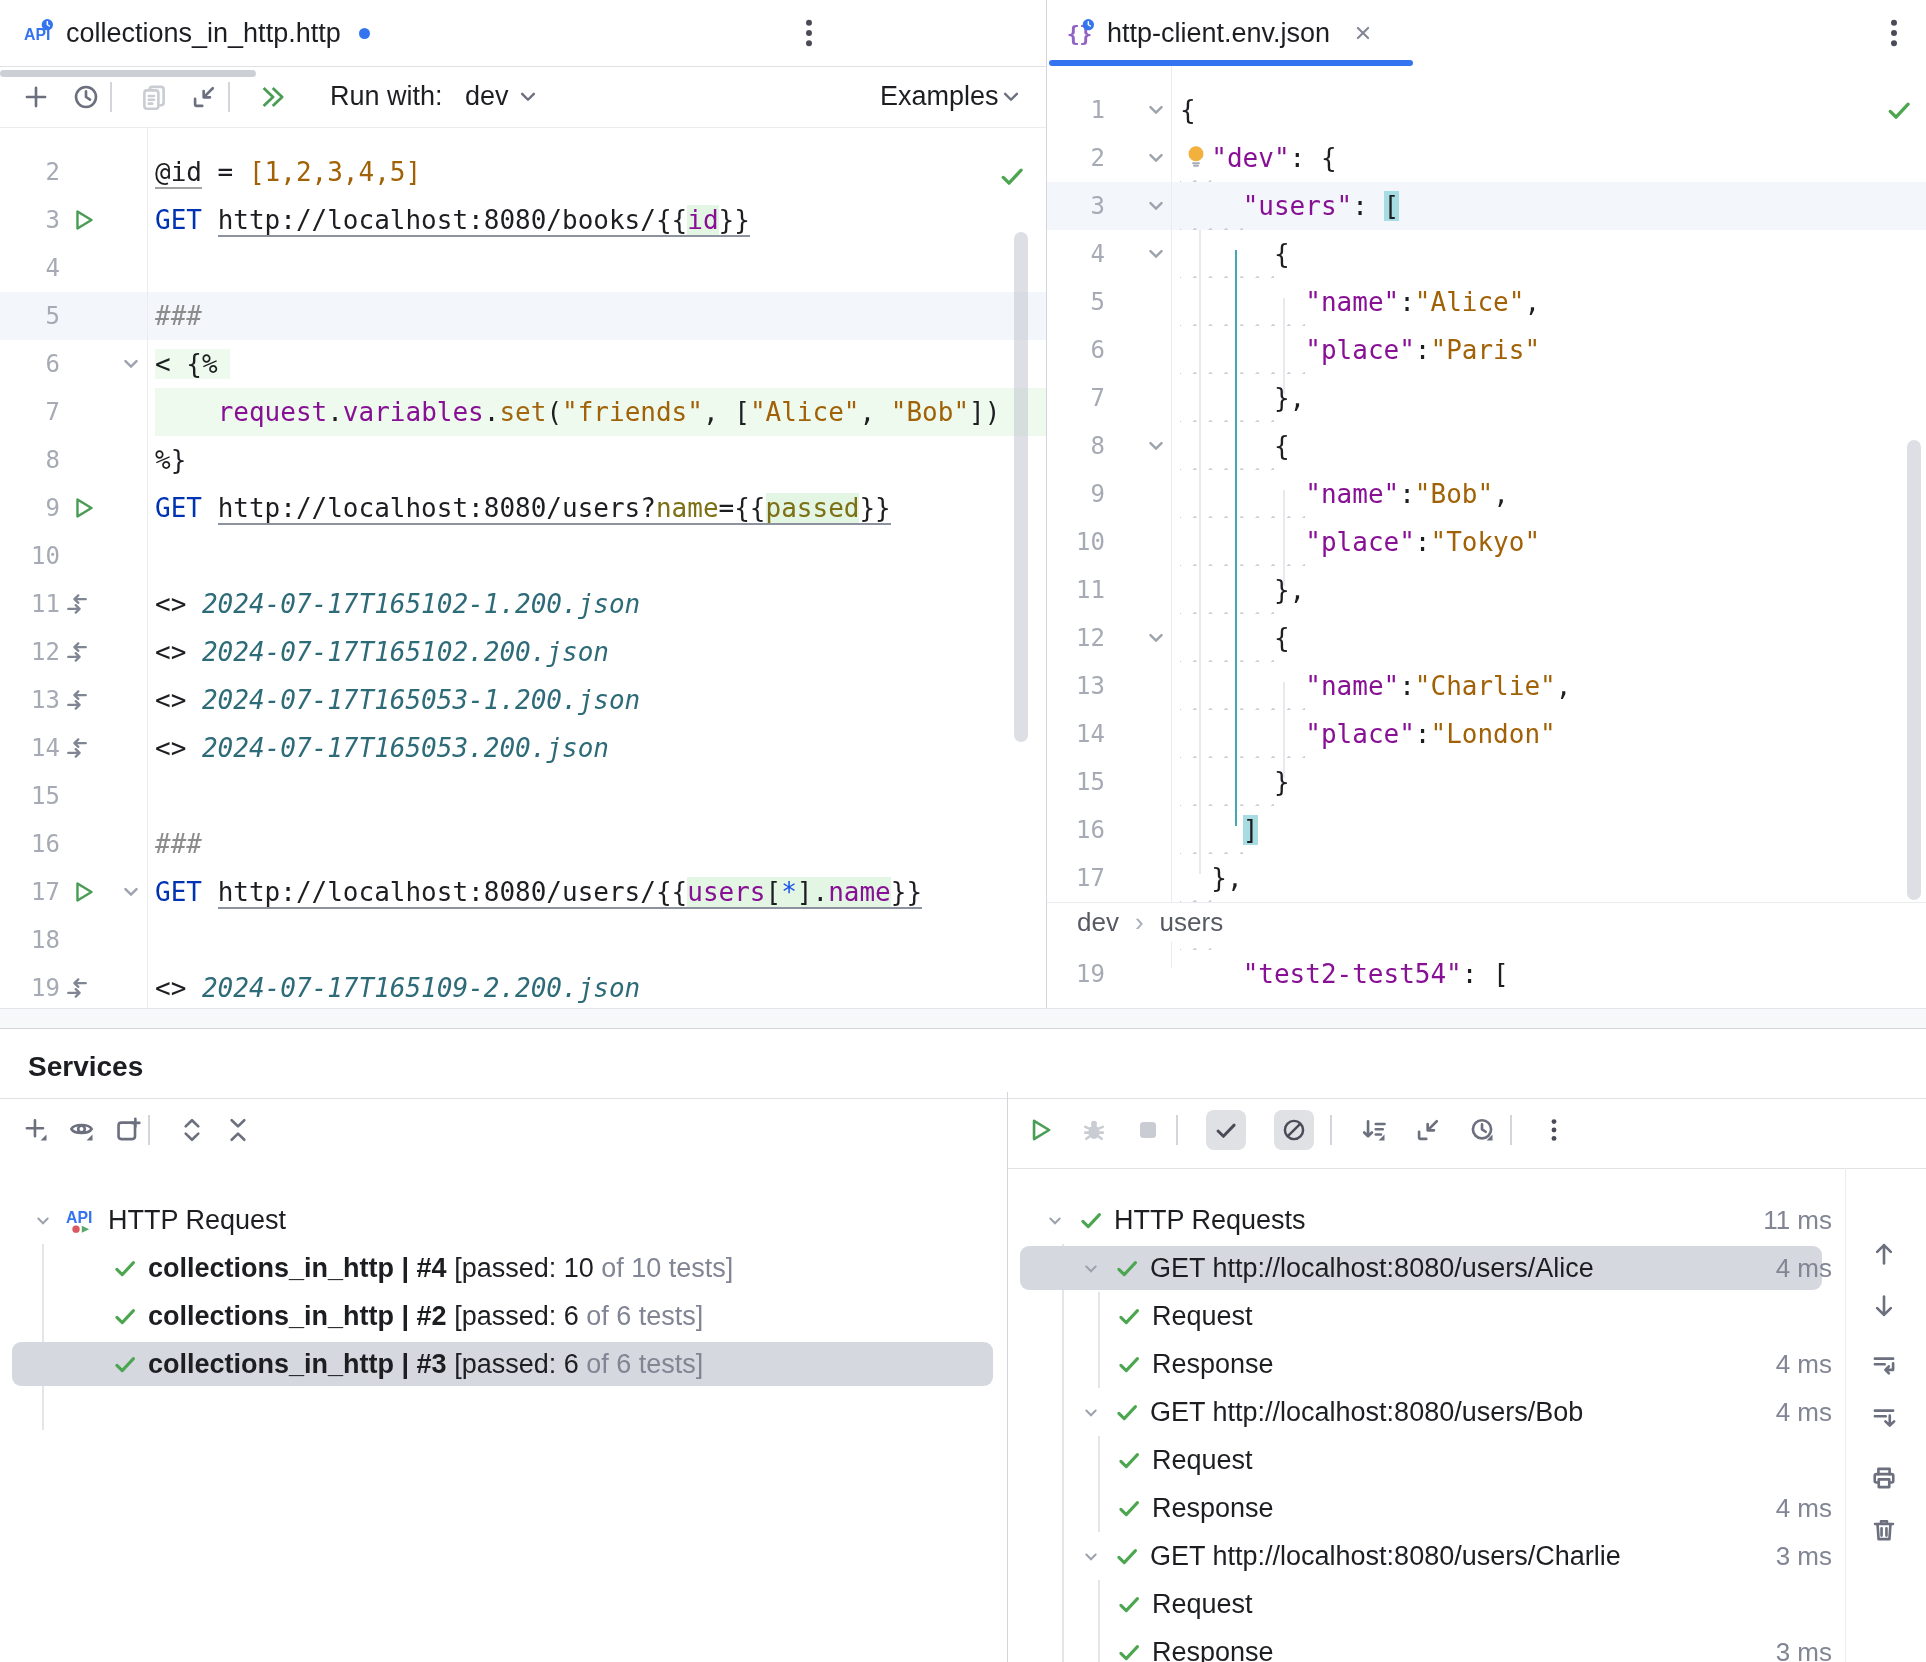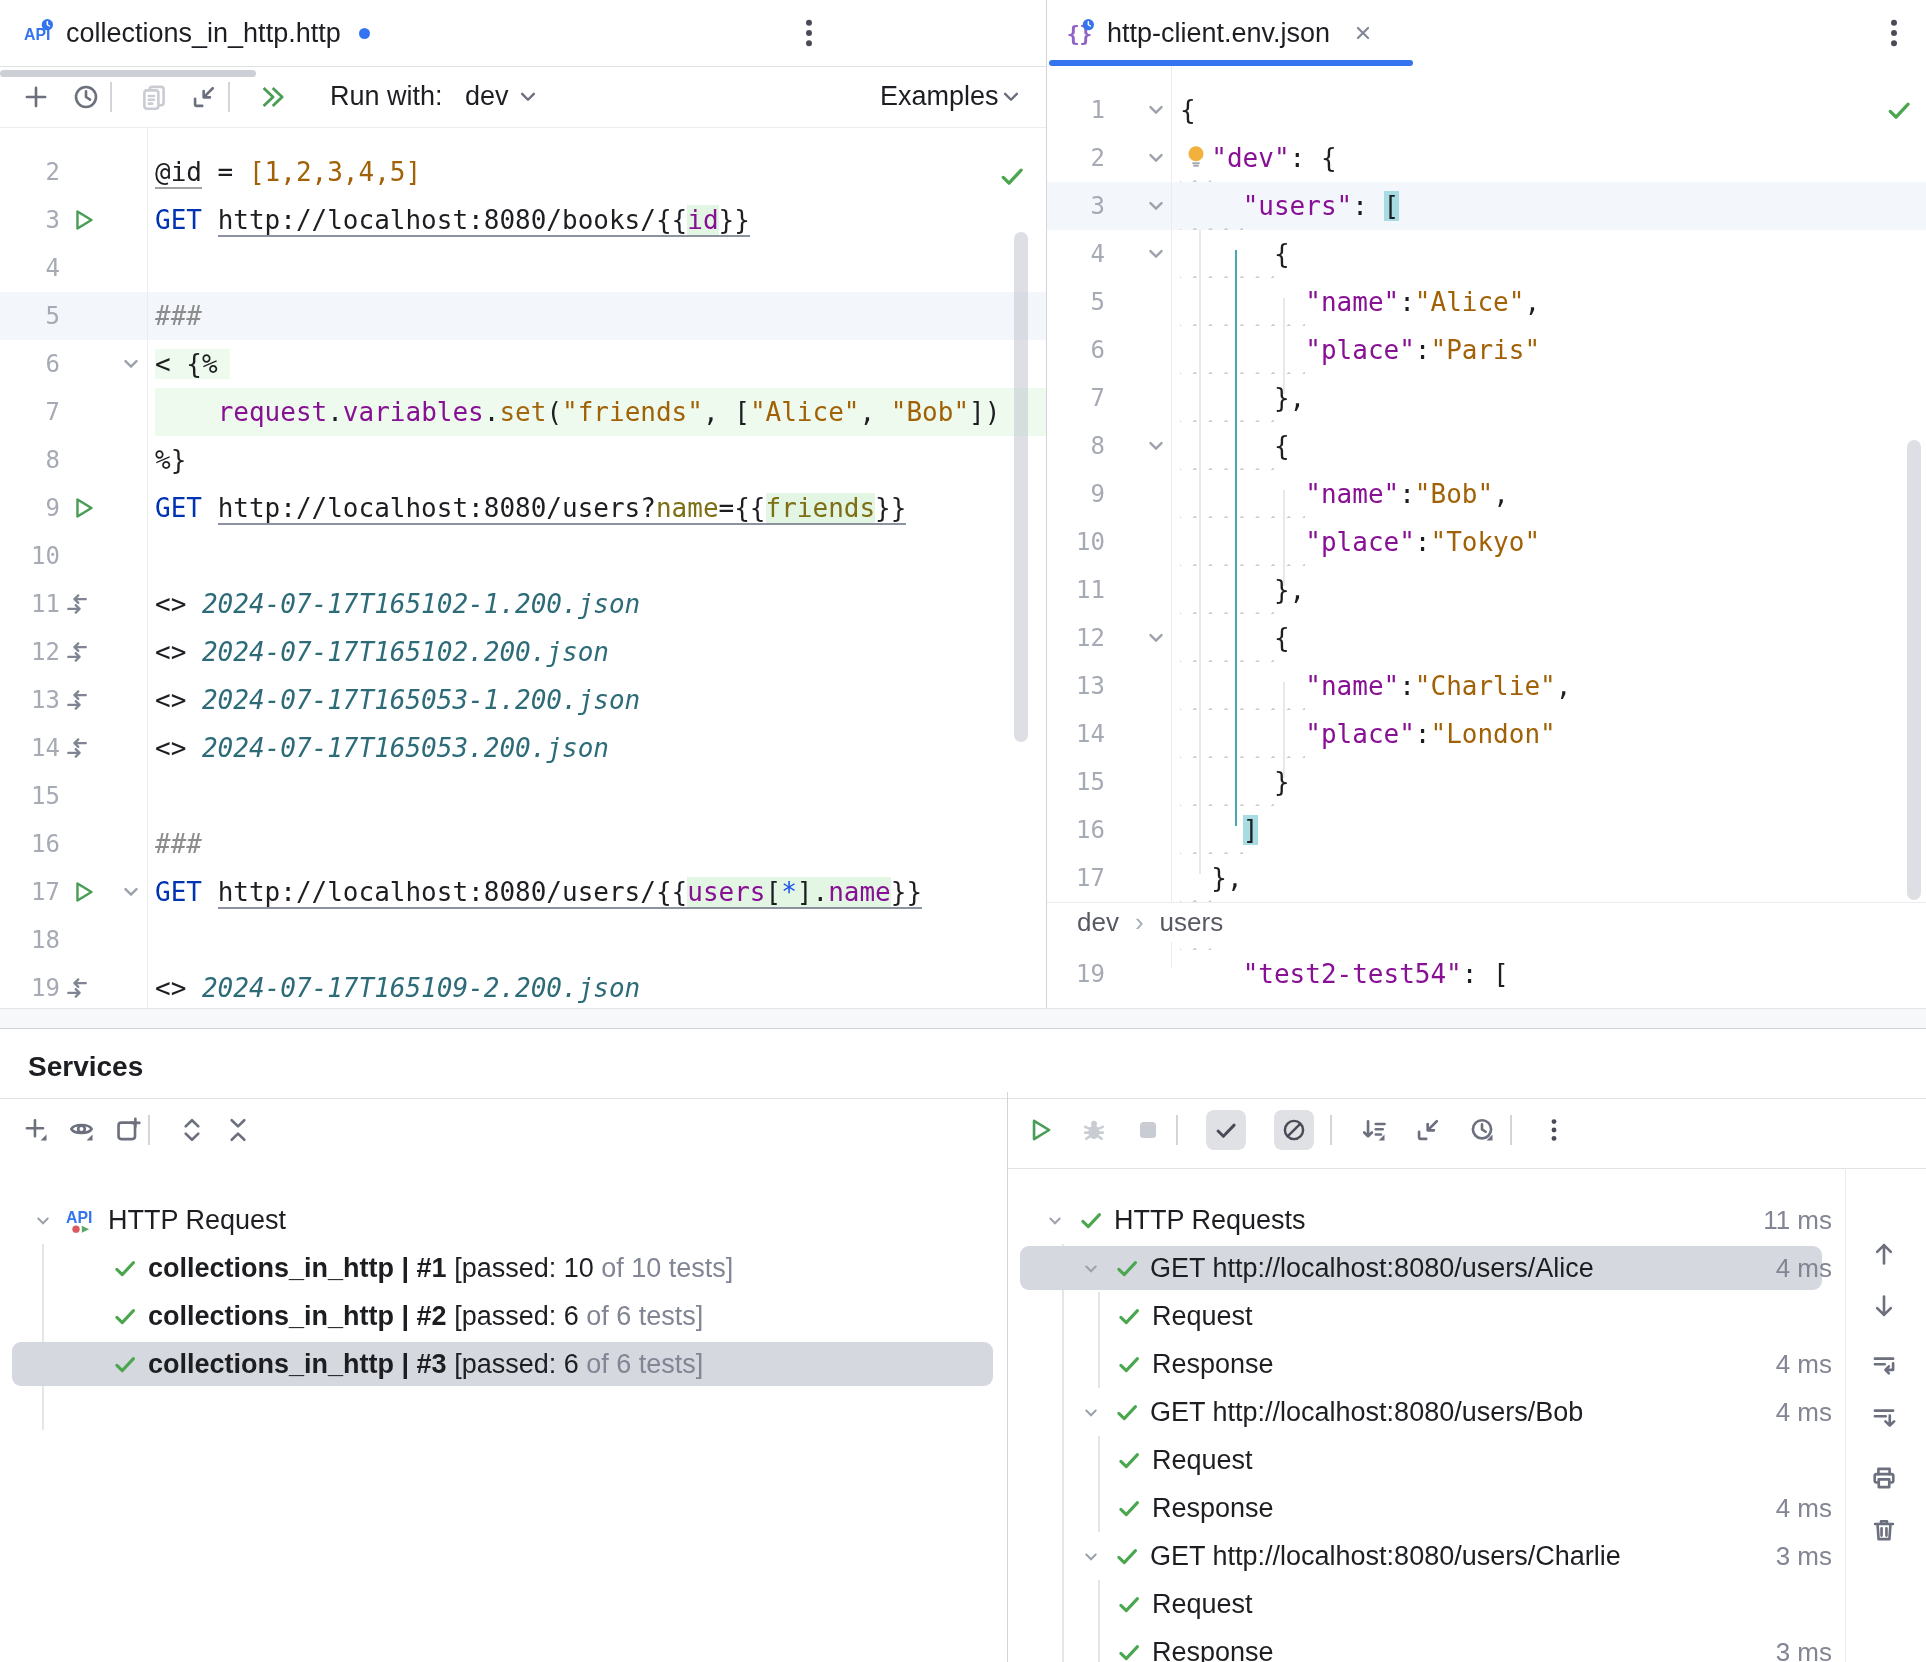--- a/index.html
+++ b/index.html
@@ -175,21 +175,21 @@
           <span class="ln" style="left: 0px; width: 60px;">8</span>
           <div class="code" style="left: 155px;"><span class="c-t">%}</span></div>
         </div>
         <div class="crow">
           <span class="ln" style="left: 0px; width: 60px;">9</span>
           <span class="ic gi" style="width: 26px; height: 26px; left: 70px;">
             <svg viewBox="0 0 16 16">
               <path d="M4.6 2.8L13.2 8l-8.6 5.2z" stroke="#4a9d55" stroke-width="1.5" fill="#fff" stroke-linejoin="round"></path>
             </svg>
           </span>
-          <div class="code" style="left: 155px;"><span class="c-k">GET </span><span class="c-u">http://localhost:8080/users?</span><span class="c-o c-u">name</span><span class="c-u">=</span><span class="c-u">{{</span><span class="c-o c-u c-hl">friends</span><span class="c-u">}}</span></div>
+          <div class="code" style="left: 155px;"><span class="c-k">GET </span><span class="c-u">http://localhost:8080/users?</span><span class="c-o c-u">name</span><span class="c-u">=</span><span class="c-u">{{</span><span class="c-o c-u c-hl">passed</span><span class="c-u">}}</span></div>
         </div>
         <div class="crow">
           <span class="ln" style="left: 0px; width: 60px;">10</span>
           <div class="code" style="left: 155px;"></div>
         </div>
         <div class="crow">
           <span class="ln" style="left: 0px; width: 60px;">11</span>
           <span class="ic gi" style="width: 26px; height: 26px; left: 64px;">
             <svg viewBox="0 0 16 16">
               <path d="M13.4 5H6.6M8.8 2.7L6.4 5l2.4 2.3" stroke="#7f8592" stroke-width="1.4" fill="none" stroke-linecap="round" stroke-linejoin="round"></path>
@@ -495,21 +495,21 @@
                 </svg>
               </span>
               <span class="tlab" style="left: 108px;">HTTP Request</span>
             </div>
             <div class="trow" style="top: 76px;">
               <span class="ic tchk" style="width: 26px; height: 26px; left: 112px;">
                 <svg viewBox="0 0 16 16">
                   <path d="M3 8.8l3.3 3.3L13.2 4.7" stroke="#4BA64F" stroke-width="1.9" fill="none" stroke-linecap="round" stroke-linejoin="round"></path>
                 </svg>
               </span>
-              <span class="tlab" style="left: 148px;"><span class="b">collections_in_http | #1</span><span> [passed: 10 </span><span class="gray">of 10 tests]</span></span>
+              <span class="tlab" style="left: 148px;"><span class="b">collections_in_http | #4</span><span> [passed: 10 </span><span class="gray">of 10 tests]</span></span>
             </div>
             <div class="trow" style="top: 124px;">
               <span class="ic tchk" style="width: 26px; height: 26px; left: 112px;">
                 <svg viewBox="0 0 16 16">
                   <path d="M3 8.8l3.3 3.3L13.2 4.7" stroke="#4BA64F" stroke-width="1.9" fill="none" stroke-linecap="round" stroke-linejoin="round"></path>
                 </svg>
               </span>
               <span class="tlab" style="left: 148px;"><span class="b">collections_in_http | #2</span><span> [passed: 6 </span><span class="gray">of 6 tests]</span></span>
             </div>
             <div class="trow" style="top: 172px;">

